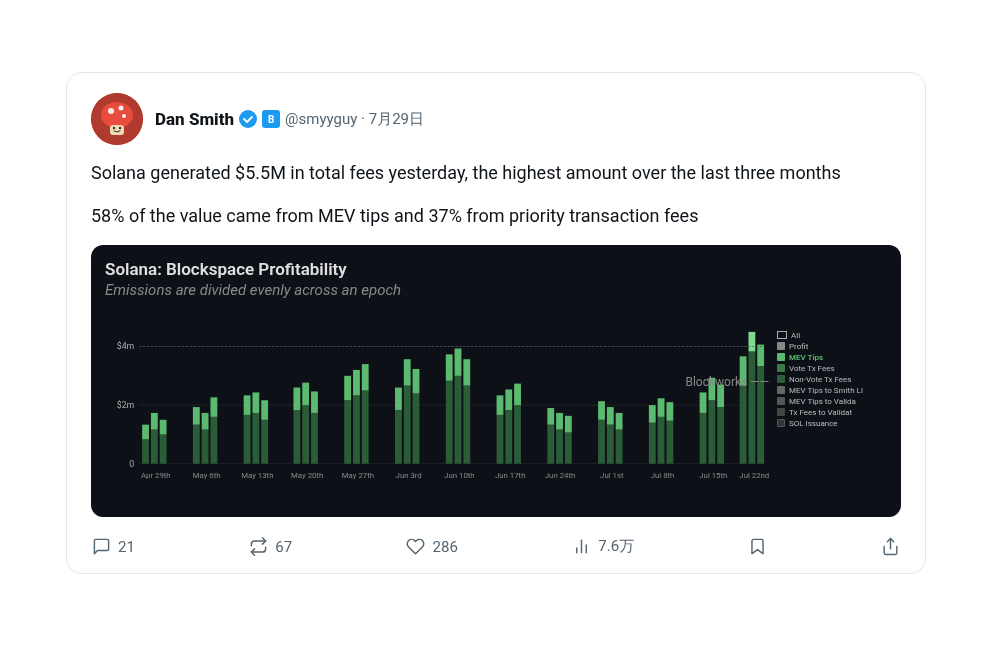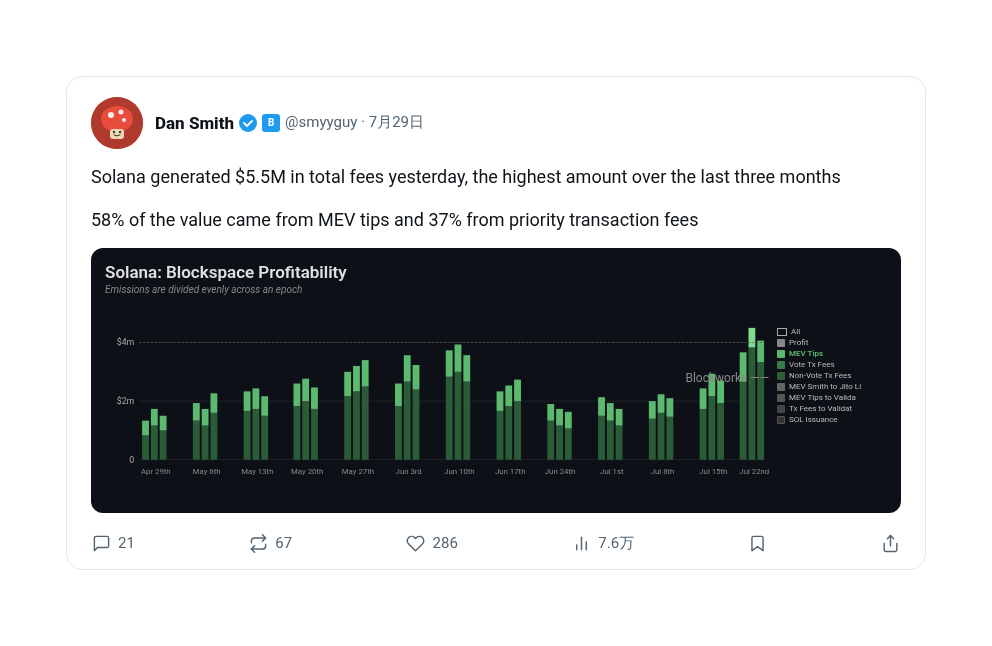--- a/index.html
+++ b/index.html
@@ -91,21 +91,21 @@
       margin-bottom: 16px;
       overflow: hidden;
     }
     .chart-title {
       font-size: 17px;
       color: #e0e0e0;
       font-weight: 600;
       margin-bottom: 2px;
     }
     .chart-subtitle {
-      font-size: 10px;
+      font-size: 15px;
       color: #888;
       margin-bottom: 28px;
       font-style: italic;
     }
     .chart-area {
       display: flex;
       gap: 8px;
     }
     .chart-main {
       flex: 1;
@@ -388,21 +388,21 @@
         <div class="legend-item">
           <div class="legend-dot" style="background:#3a7a48;"></div>
           <span>Vote Tx Fees</span>
         </div>
         <div class="legend-item">
           <div class="legend-dot" style="background:#2d5e38;"></div>
           <span>Non-Vote Tx Fees</span>
         </div>
         <div class="legend-item">
           <div class="legend-dot" style="background:#666;"></div>
-          <span>MEV Smith to Jito Li</span>
+          <span>MEV Tips to Smith Li</span>
         </div>
         <div class="legend-item">
           <div class="legend-dot" style="background:#555;"></div>
           <span>MEV Tips to Valida</span>
         </div>
         <div class="legend-item">
           <div class="legend-dot" style="background:#444;"></div>
           <span>Tx Fees to Validat</span>
         </div>
         <div class="legend-item">

